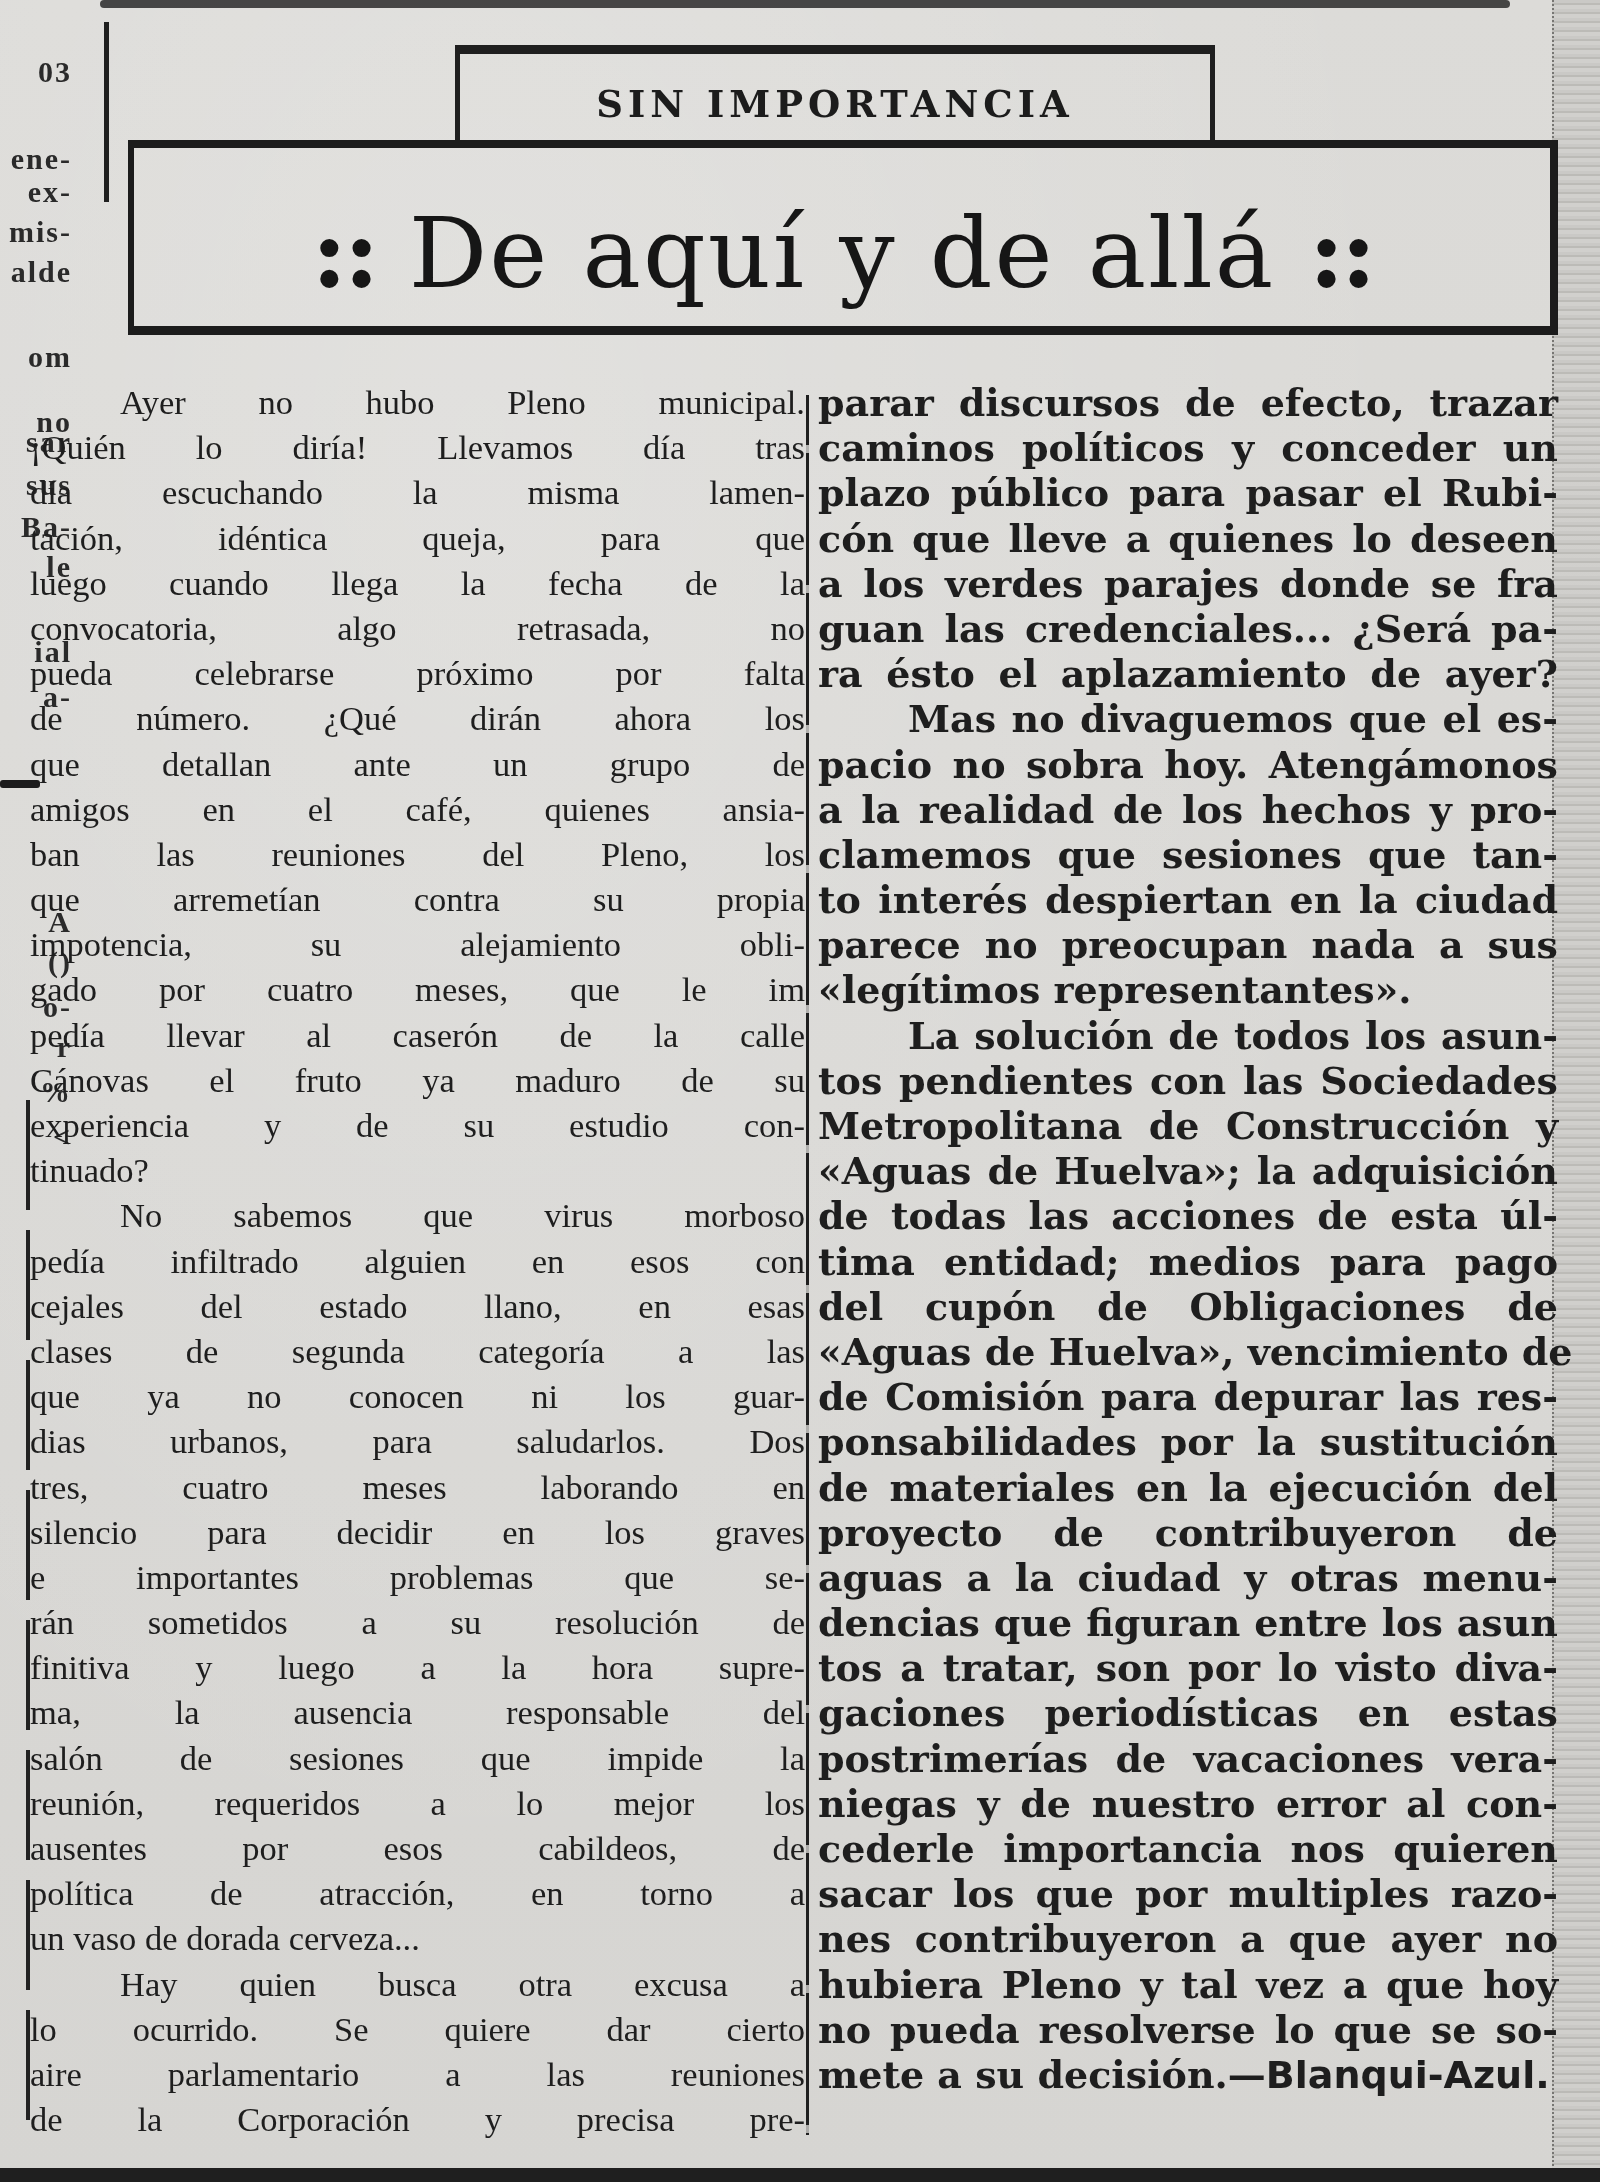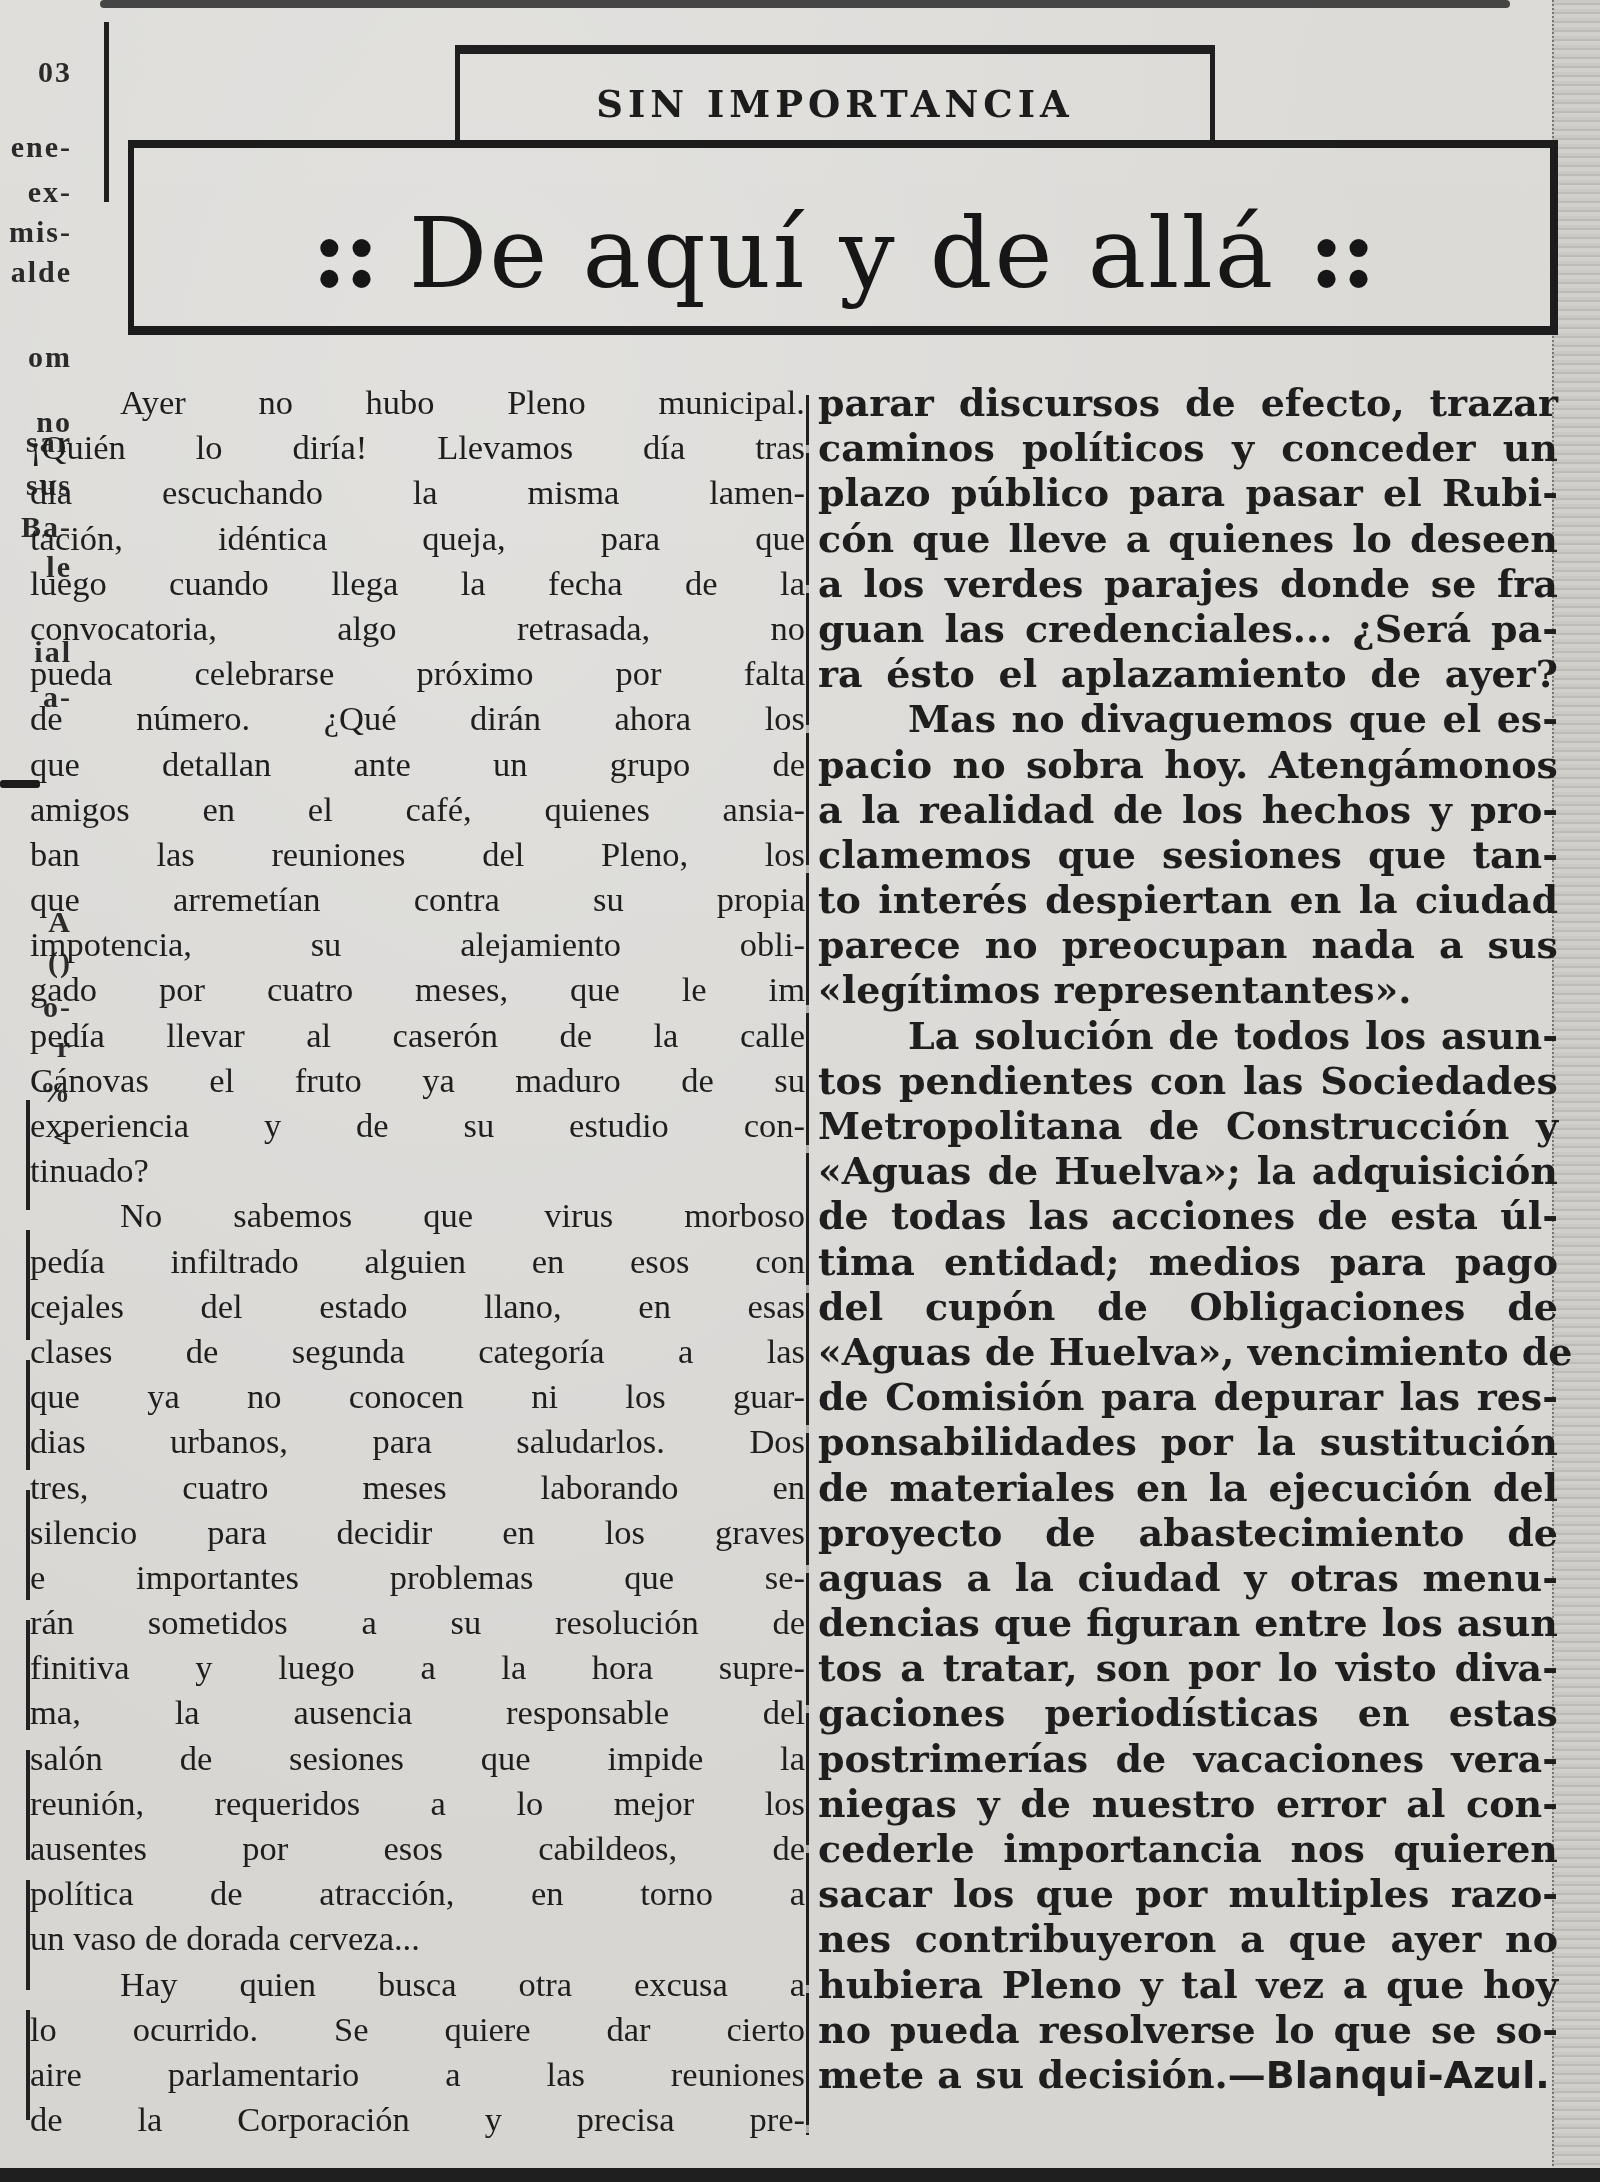--- a/index.html
+++ b/index.html
@@ -197,21 +197,21 @@
 </head>
 <body>
 
 <div class="page">
   <div class="top-rule"></div>
   <div class="right-edge"></div>
   <div class="bottom-rule"></div>
 
   <div class="left-fragment" id="left-frag">
       <span class="frag" style="top: 55px;">03</span>
-      <span class="frag" style="top: 130px;">ene-</span>
+      <span class="frag" style="top: 142px;">ene-</span>
       <span class="frag" style="top: 175px;">ex-</span>
       <span class="frag" style="top: 215px;">mis-</span>
       <span class="frag" style="top: 255px;">alde</span>
       <span class="frag" style="top: 340px;">om</span>
       <span class="frag" style="top: 405px;">no</span>
       <span class="frag" style="top: 425px;">sar</span>
       <span class="frag" style="top: 468px;">sus</span>
       <span class="frag" style="top: 510px;">Ba-</span>
       <span class="frag" style="top: 550px;">le</span>
       <span class="frag" style="top: 635px;">ial</span>
@@ -301,21 +301,21 @@
       <span class="line"><span>tos pendientes con las Sociedades</span></span>
       <span class="line"><span>Metropolitana de Construcción y</span></span>
       <span class="line"><span>«Aguas de Huelva»; la adquisición</span></span>
       <span class="line"><span>de todas las acciones de esta úl-</span></span>
       <span class="line"><span>tima entidad; medios para pago</span></span>
       <span class="line"><span>del cupón de Obligaciones de</span></span>
       <span class="line"><span>«Aguas de Huelva», vencimiento de</span></span>
       <span class="line"><span>de Comisión para depurar las res-</span></span>
       <span class="line"><span>ponsabilidades por la sustitución</span></span>
       <span class="line"><span>de materiales en la ejecución del</span></span>
-      <span class="line"><span>proyecto de abastecimiento de</span></span>
+      <span class="line"><span>proyecto de contribuyeron de</span></span>
       <span class="line"><span>aguas a la ciudad y otras menu-</span></span>
       <span class="line"><span>dencias que figuran entre los asun</span></span>
       <span class="line"><span>tos a tratar, son por lo visto diva-</span></span>
       <span class="line"><span>gaciones periodísticas en estas</span></span>
       <span class="line"><span>postrimerías de vacaciones vera-</span></span>
       <span class="line"><span>niegas y de nuestro error al con-</span></span>
       <span class="line"><span>cederle importancia nos quieren</span></span>
       <span class="line"><span>sacar los que por multiples razo-</span></span>
       <span class="line"><span>nes contribuyeron a que ayer no</span></span>
       <span class="line"><span>hubiera Pleno y tal vez a que hoy</span></span>

